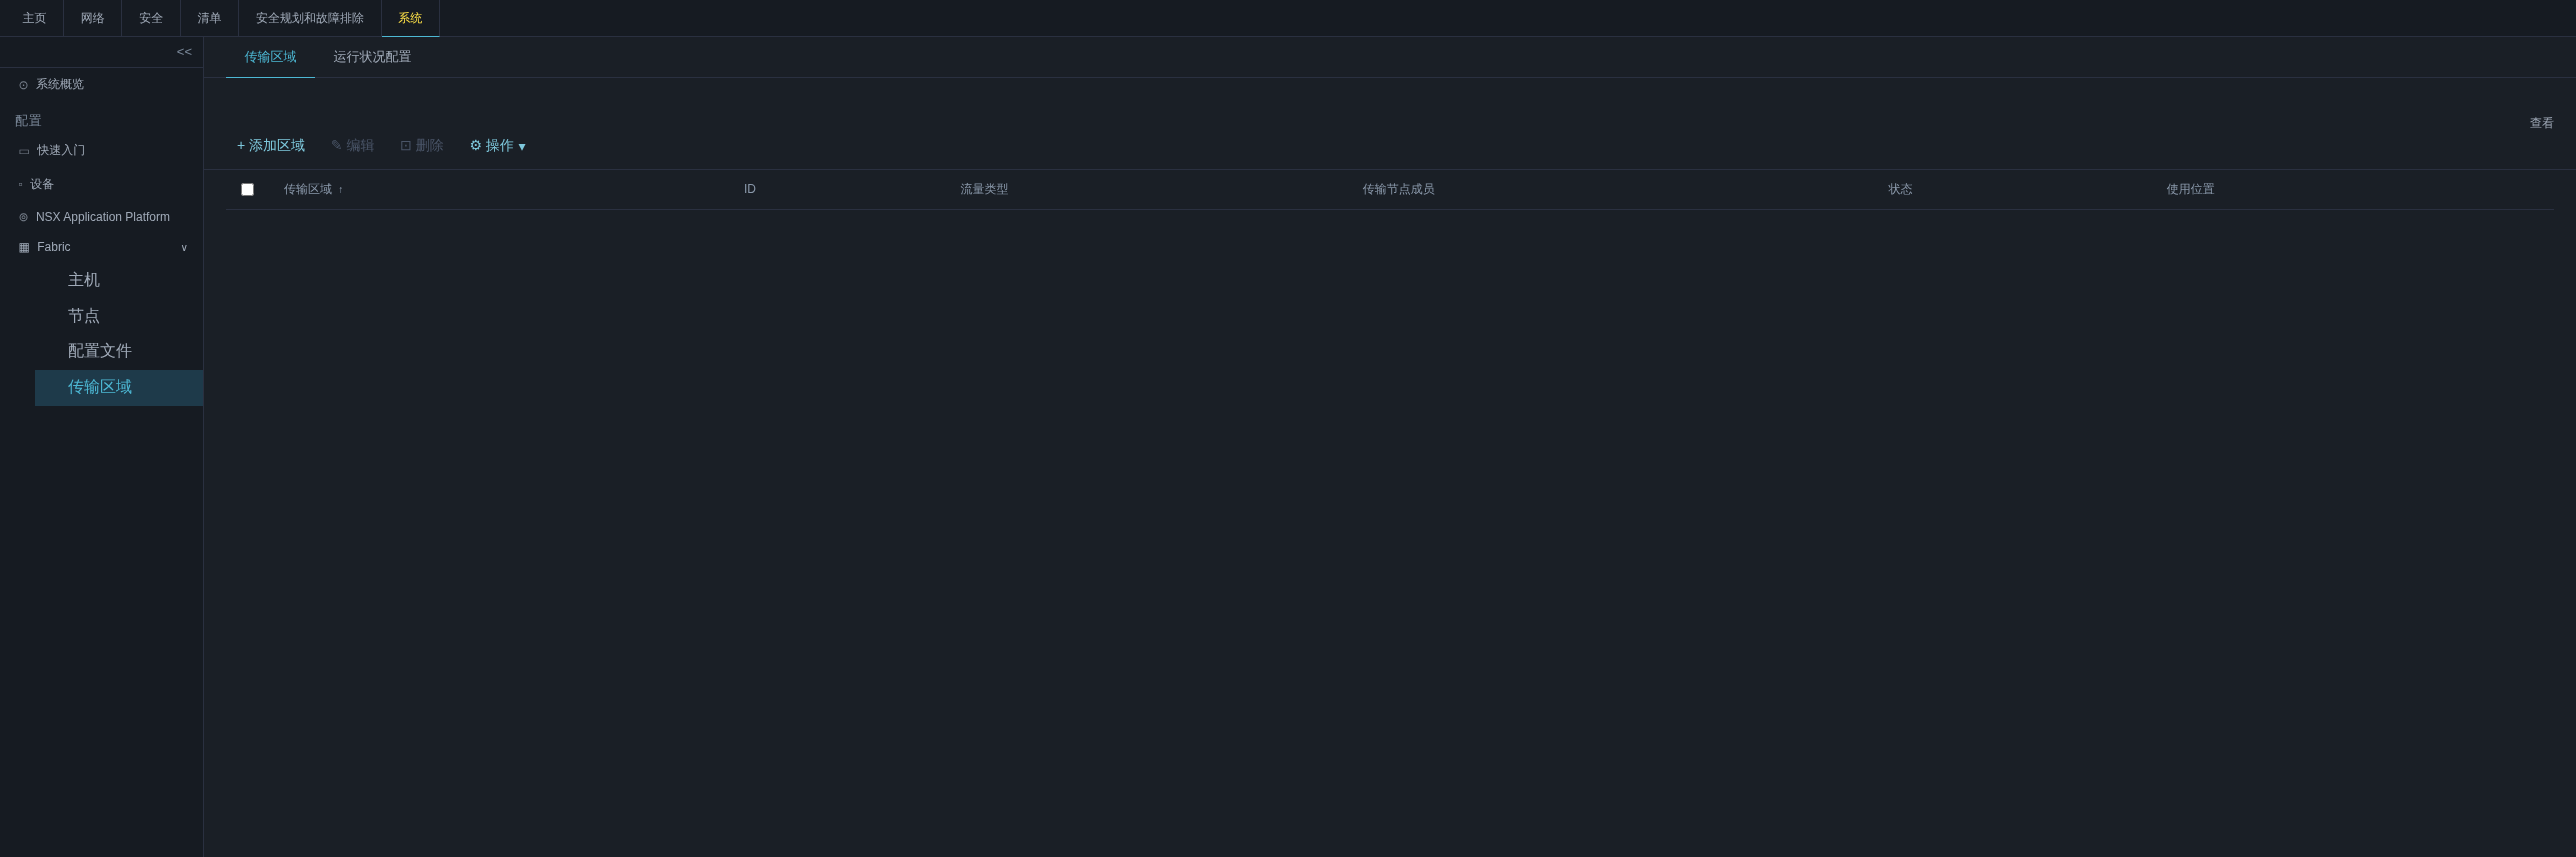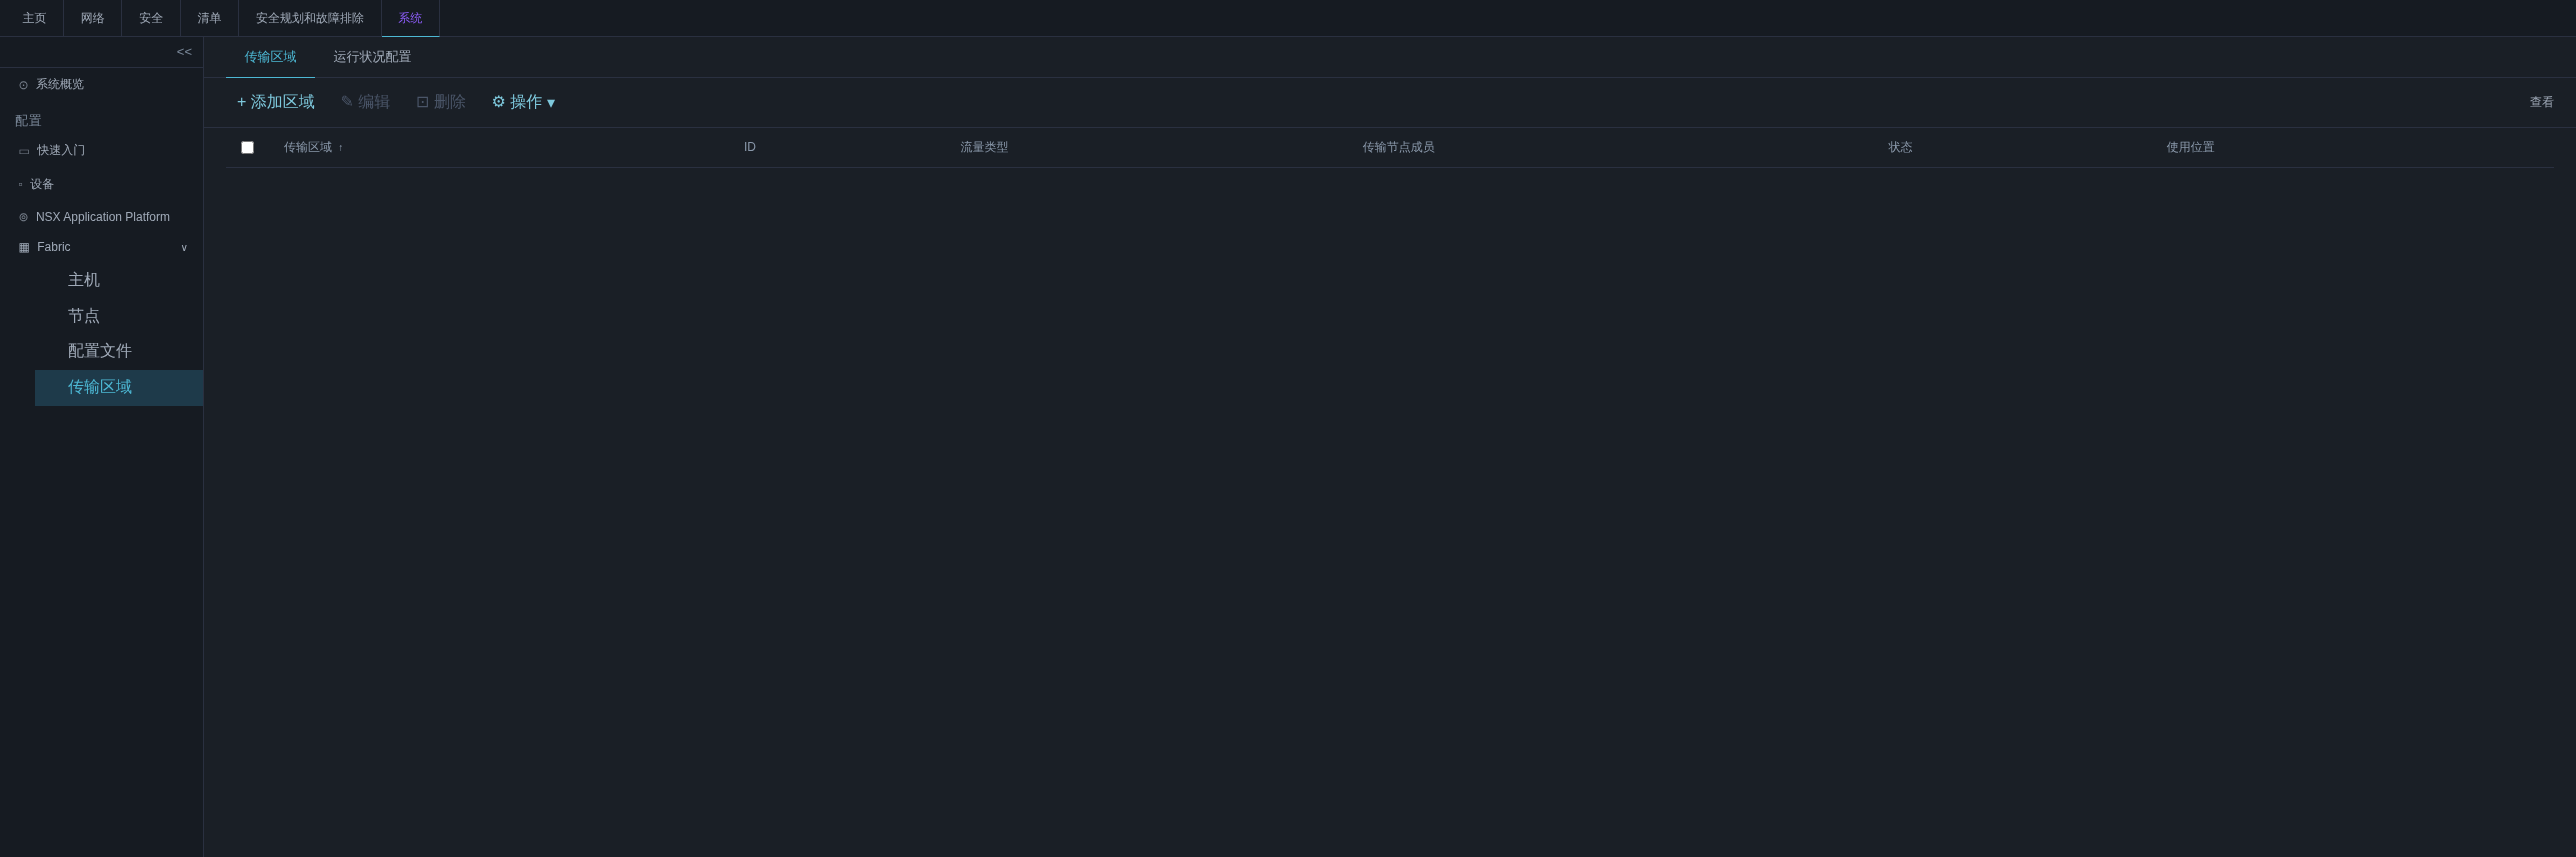--- a/index.html
+++ b/index.html
@@ -28,21 +28,21 @@
       height: 37px;
       display: flex;
       align-items: center;
       cursor: pointer;
       font-size: 12px;
       border-right: 0.9px solid #2a3040;
       transition: color 0.2s;
     }
     .top-nav-item:first-child { padding-left: 7.4px; }
     .top-nav-item.active {
-      color: #8b5cf6;
+      color: #fde047;
       border-bottom: 1.9px solid #4db8d4;
     }
 
     
     .layout {
       display: flex;
       height: calc(100vh - 37px);
     }
 
     
@@ -144,22 +144,23 @@
     }
     .toolbar-btn {
       display: flex;
       align-items: center;
       gap: 4.6px;
       padding: 4.6px 11px;
       border: none;
       background: transparent;
       color: #7ec8dc;
       cursor: pointer;
-      font-size: 16px;
+      font-size: 14px;
       border-radius: 2.8px;
+      margin-top: 45px;
     }
     .toolbar-btn.disabled { color: #4a5568; cursor: not-allowed; }
     .toolbar-right {
       margin-left: auto;
       color: #a0aab8;
       font-size: 12px;
       text-align: right;
     }
 
     

